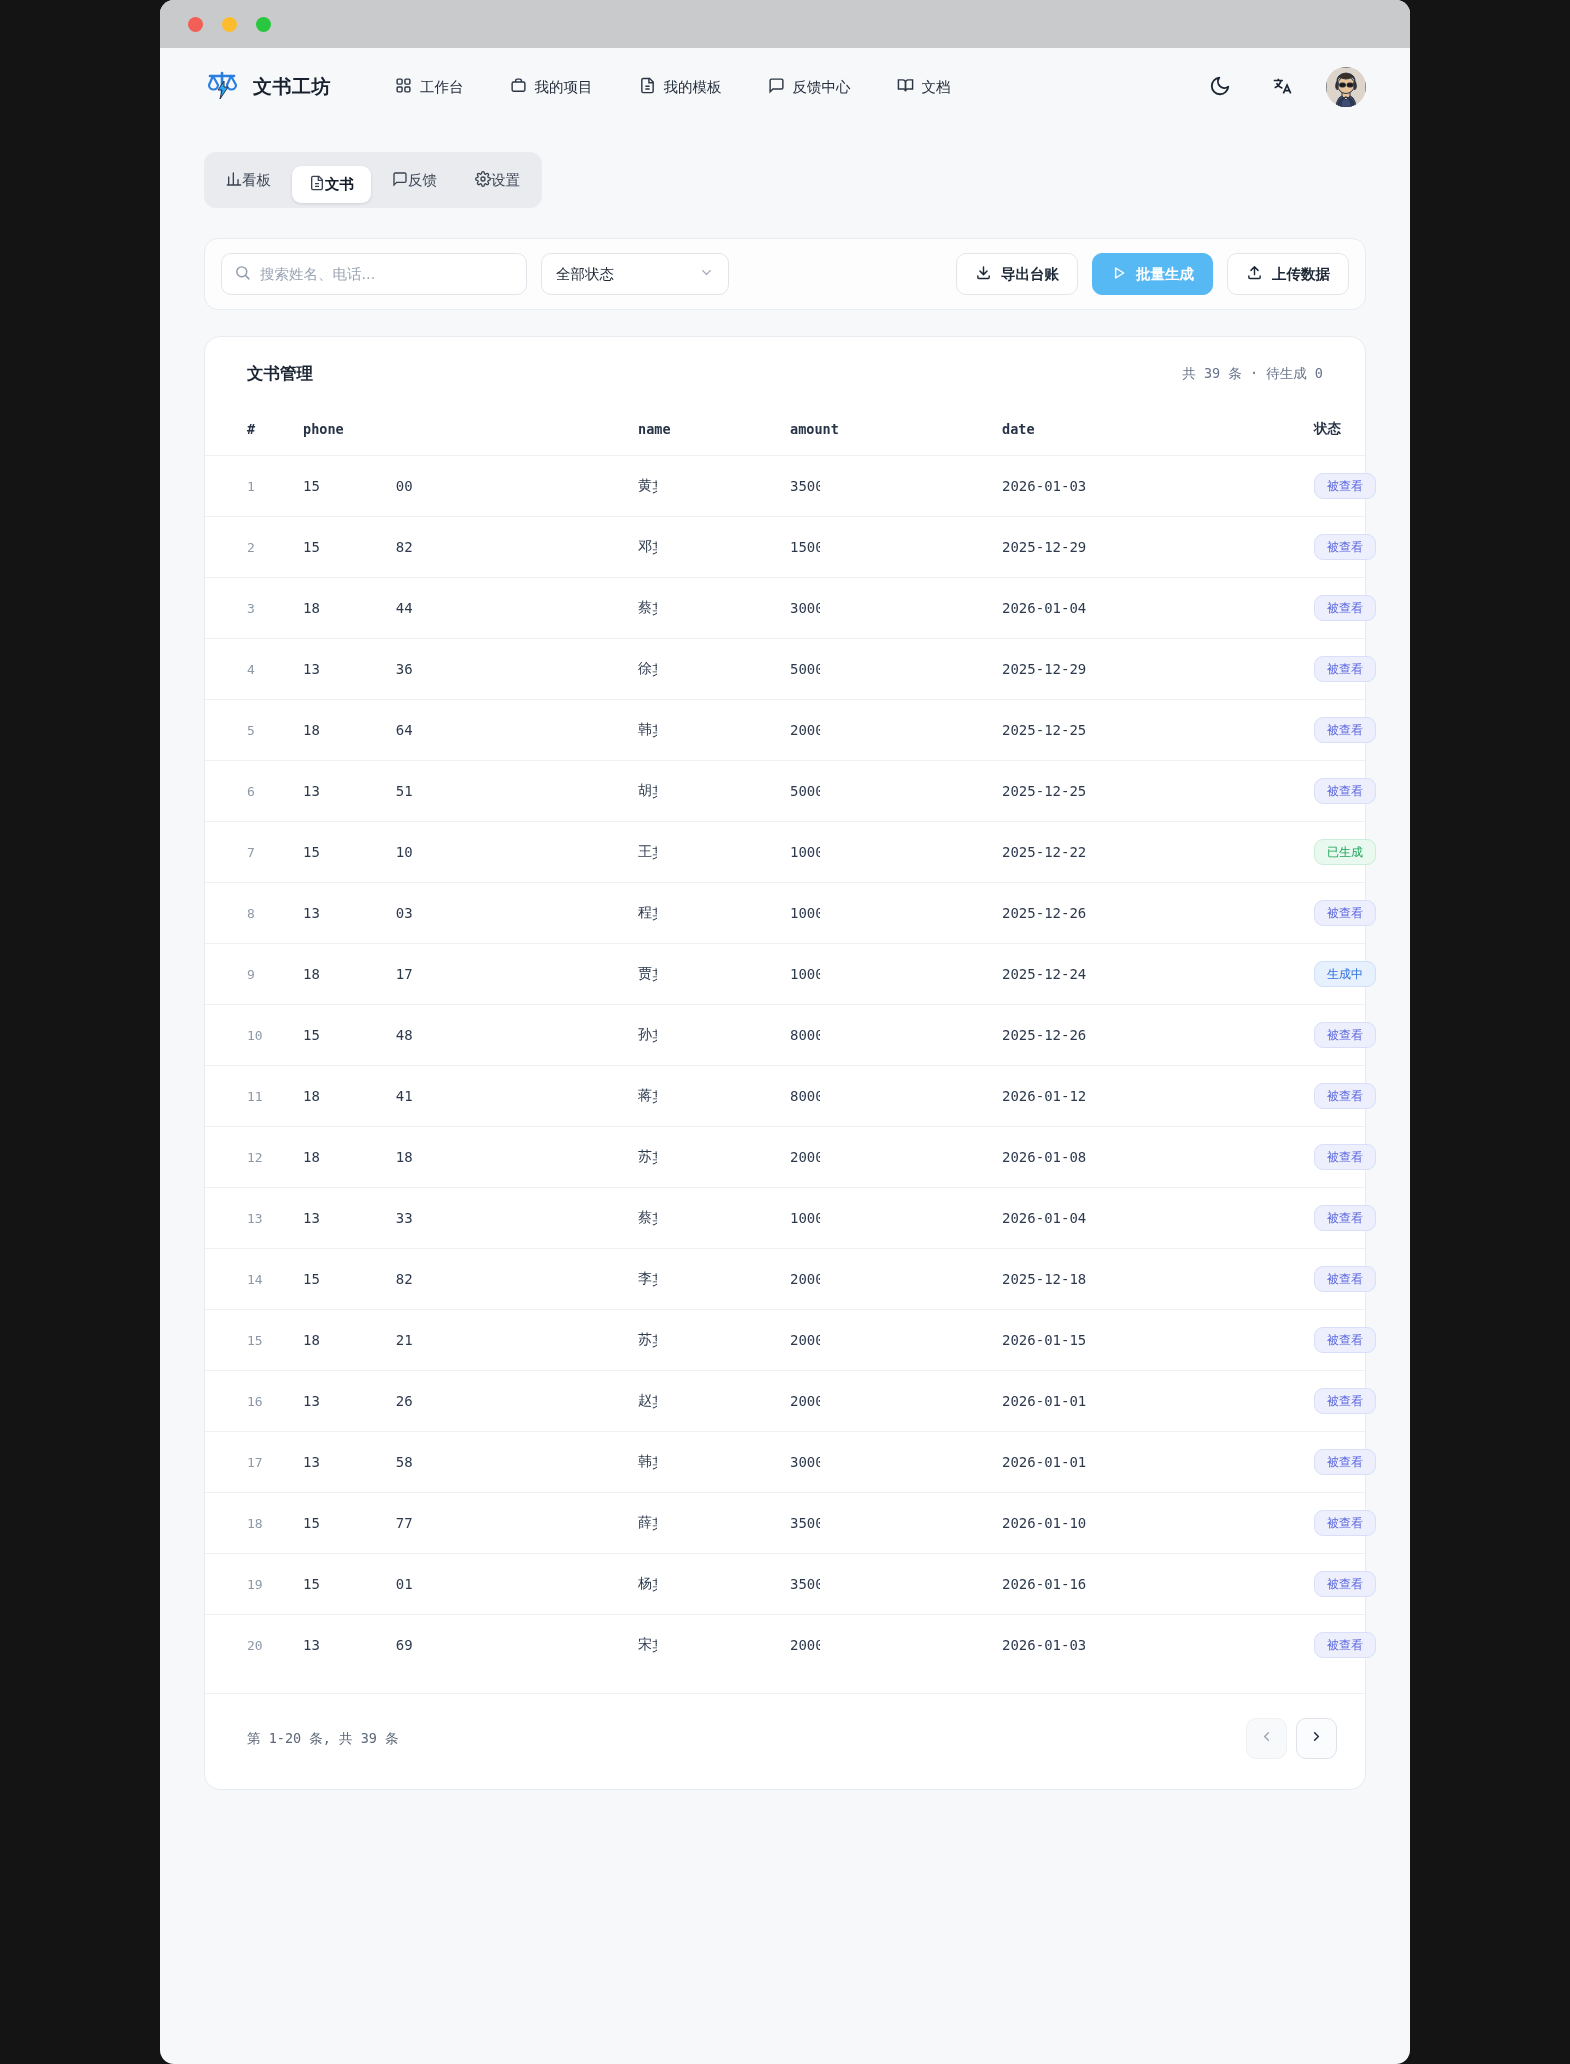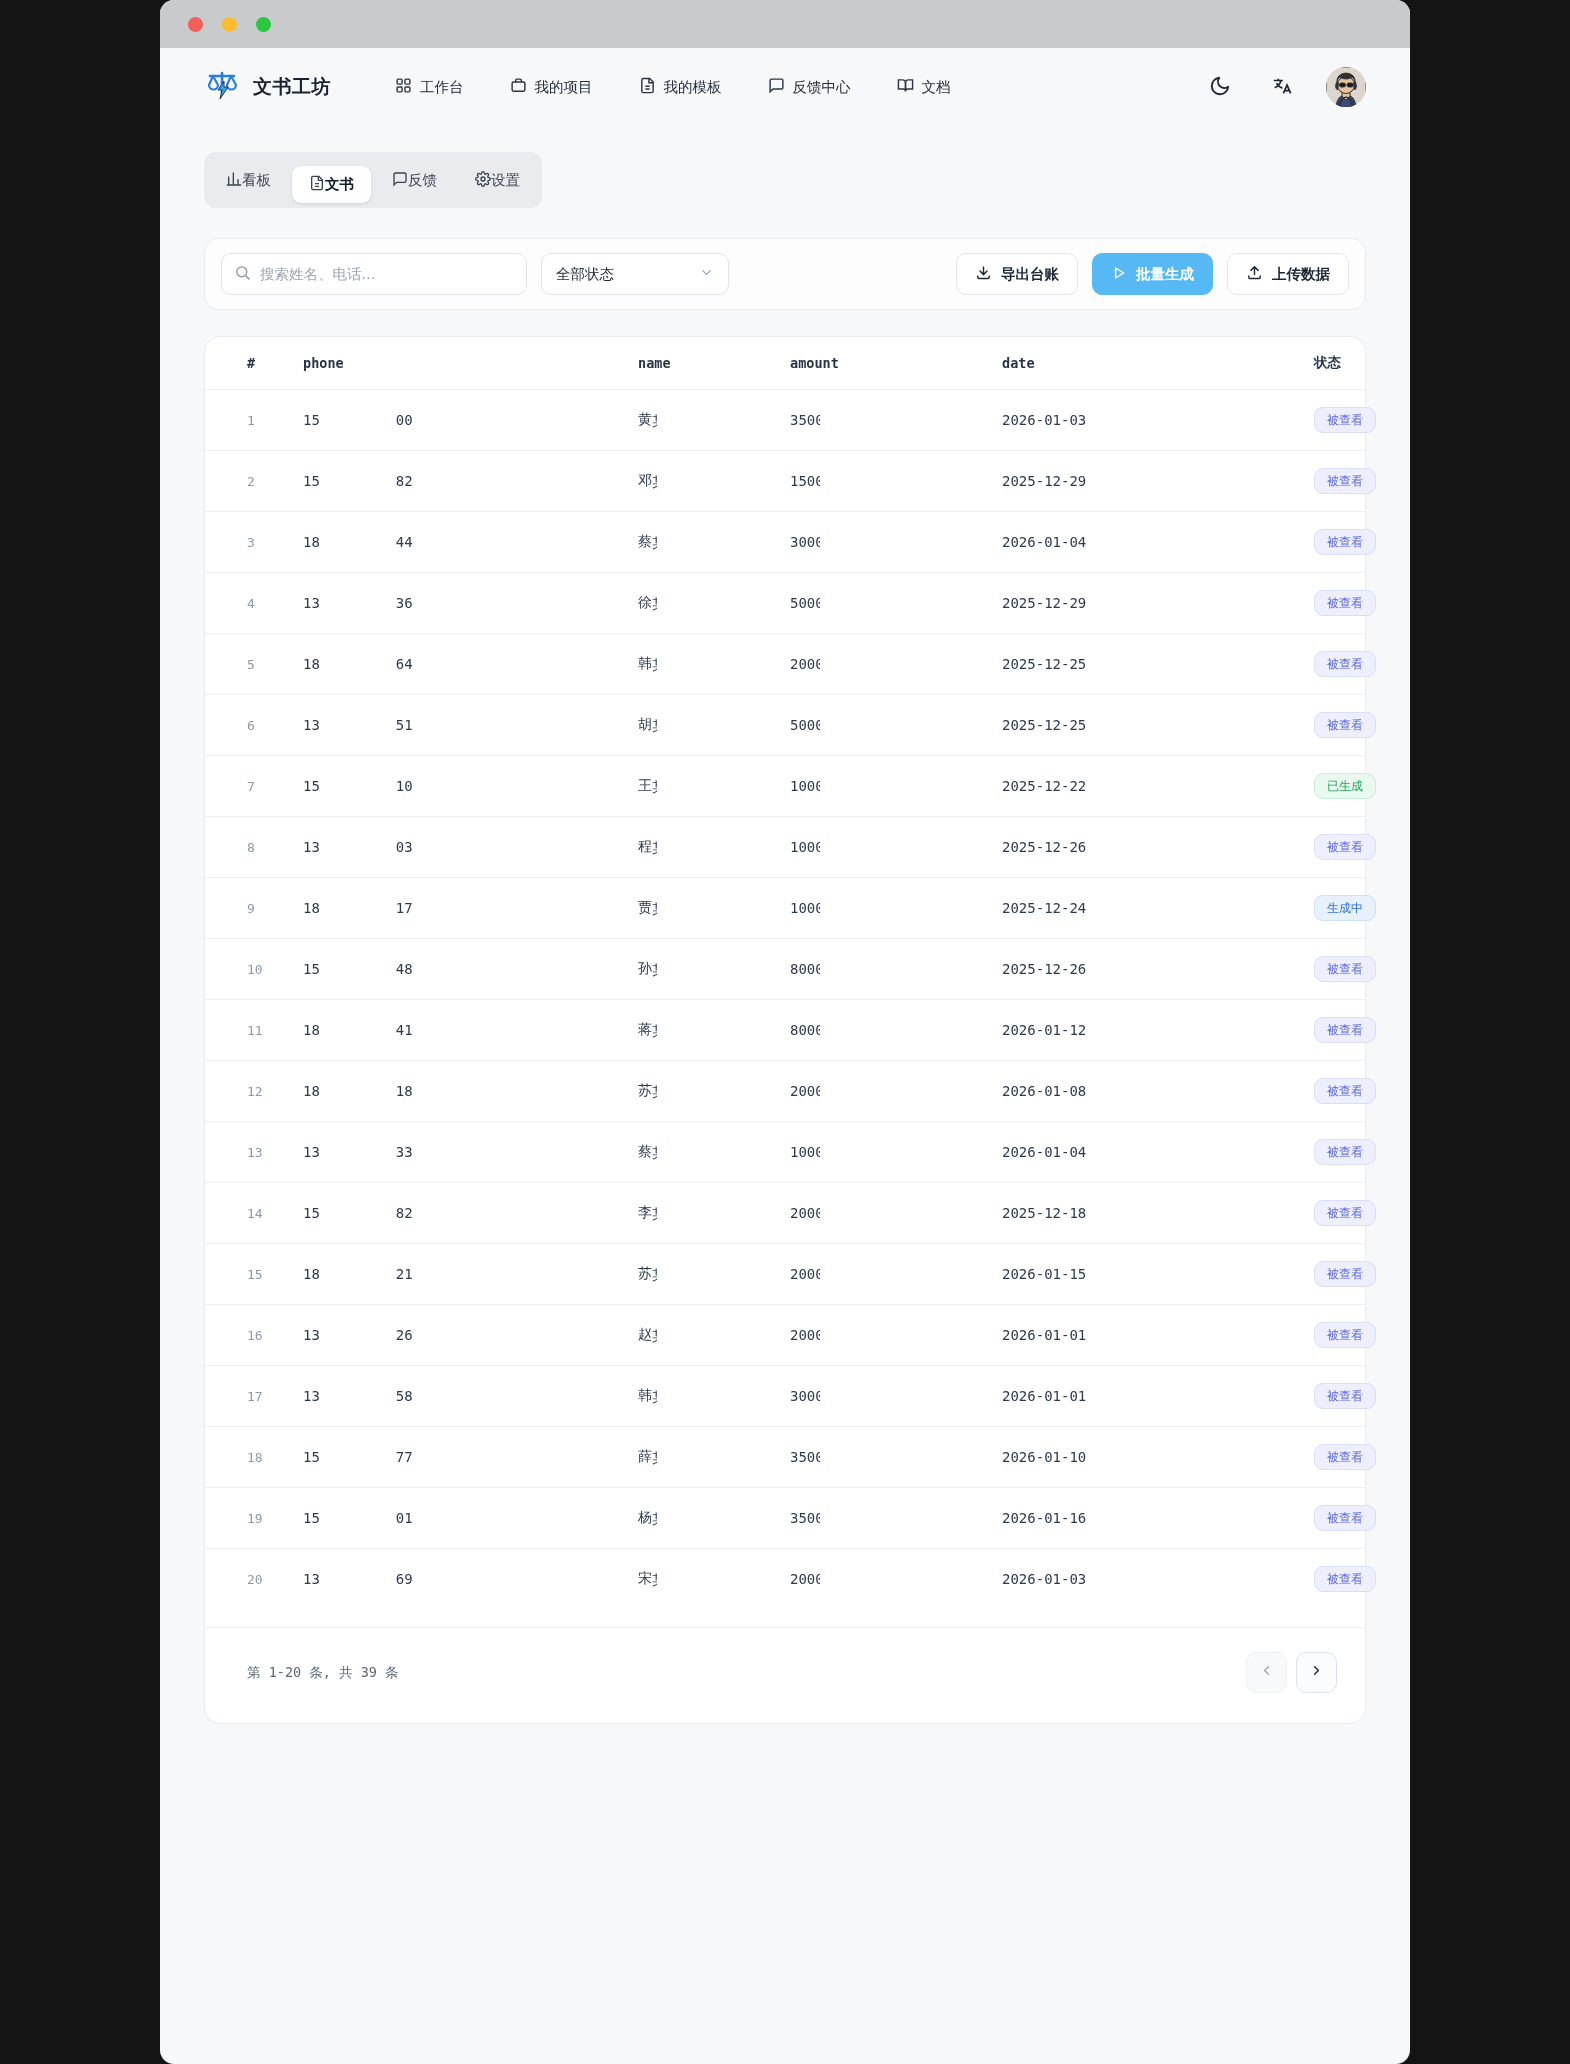--- a/index.html
+++ b/index.html
@@ -242,20 +242,24 @@
     <button class="tb-btn">
       <span><svg width="17" height="17" viewBox="0 0 24 24" fill="none" stroke="#1c2736" stroke-width="2" stroke-linecap="round" stroke-linejoin="round">
             <path d="M12 15V4M7 9l5-5 5 5"></path>
             <path d="M4 17v2a1.5 1.5 0 0 0 1.5 1.5h13A1.5 1.5 0 0 0 20 19v-2"></path>
           </svg></span>
       <span>上传数据</span>
     </button>
   </div>
 
   <div class="card">
+    <div class="card-head">
+      <span class="card-title">文书管理</span>
+      <span class="card-stats">共 39 条 · 待生成 0</span>
+    </div>
     <div class="thead">
       <span>#</span>
       <span>phone</span>
       <span>name</span>
       <span>amount</span>
       <span>date</span>
       <span>状态</span>
       <span class="h-ops">操作</span>
     </div>
     <div id="tbody">

